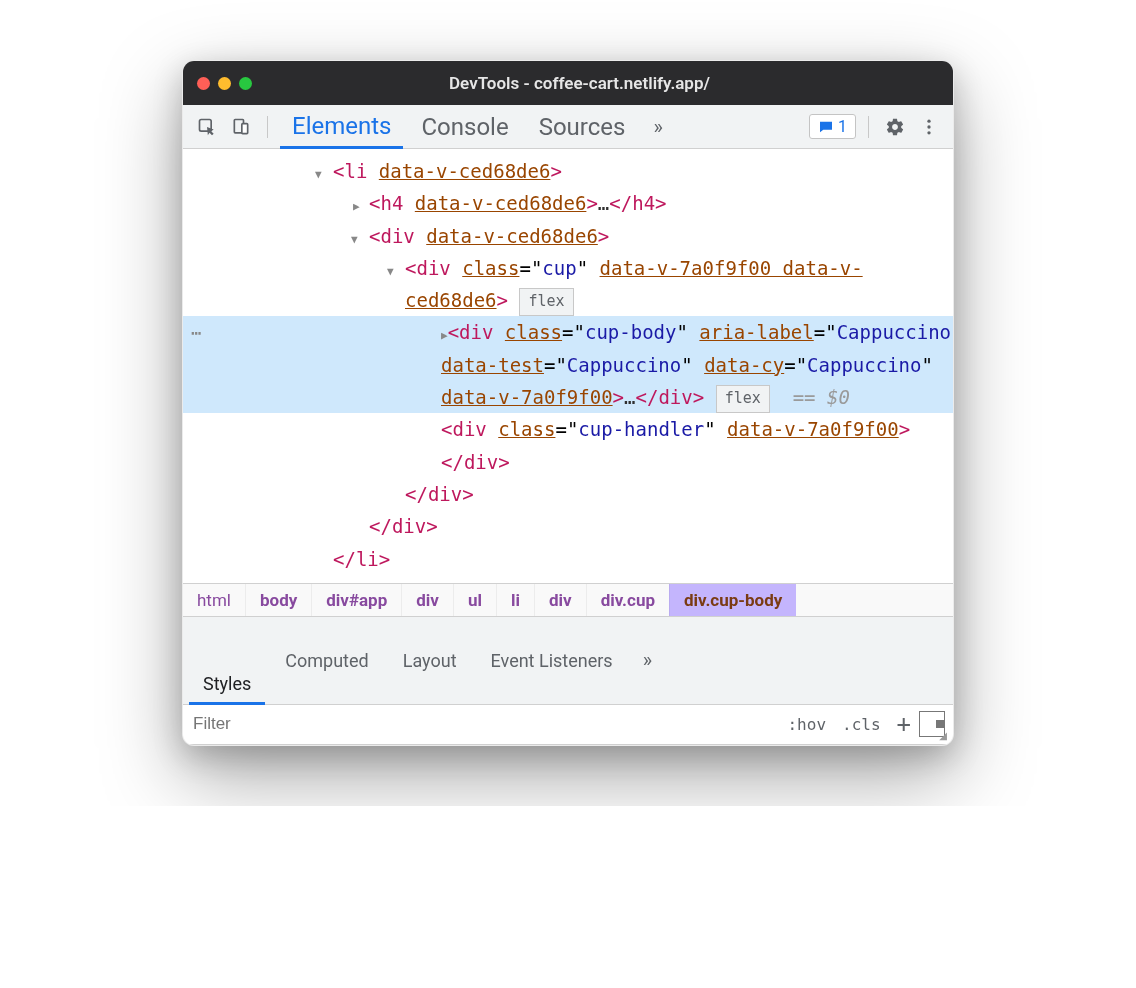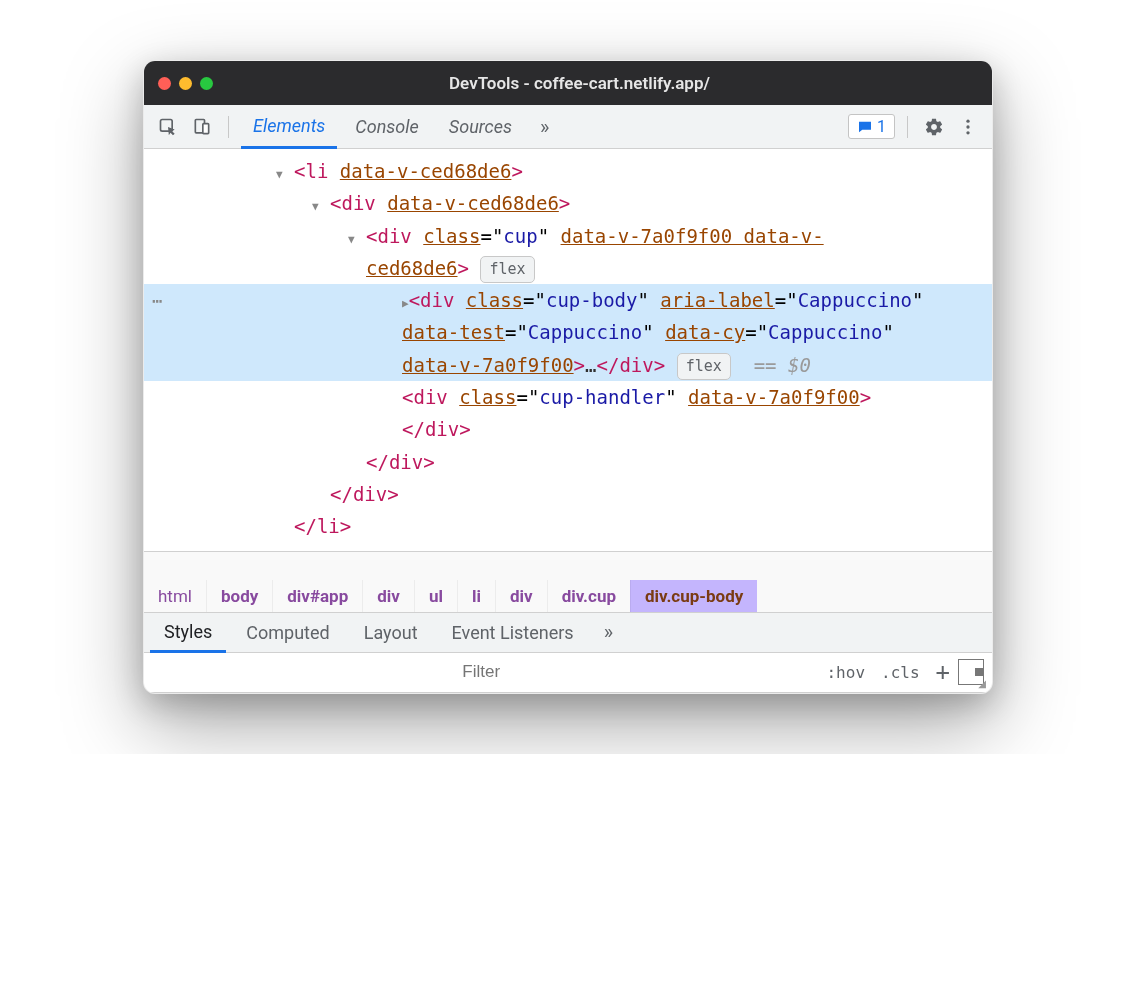--- a/index.html
+++ b/index.html
@@ -5,21 +5,21 @@
   * { box-sizing: border-box; margin: 0; padding: 0; }
   body {
     font-family: -apple-system, BlinkMacSystemFont, "Segoe UI", Roboto, sans-serif;
     background: #fff;
     display: flex;
     justify-content: center;
     align-items: flex-start;
     padding: 60px 20px;
   }
   .window {
-    width: 850px;
+    width: 772px;
     border-radius: 12px;
     overflow: hidden;
     box-shadow: 0 30px 80px rgba(0,0,0,0.35), 0 10px 30px rgba(0,0,0,0.2);
     background: #fff;
     border: 1px solid rgba(0,0,0,0.08);
   }
   .titlebar {
     height: 44px;
     background: #2b2b2d;
     display: flex;
@@ -38,21 +38,21 @@
     background: #f1f3f4;
     border-bottom: 1px solid #d0d0d0;
     display: flex;
     align-items: center;
     padding: 0 10px;
     gap: 6px;
   }
   .tool-icon { width: 28px; height: 28px; display: flex; align-items: center; justify-content: center; color: #5f6368; }
   .tool-icon svg { width: 20px; height: 20px; }
   .vdiv { width: 1px; height: 22px; background: #c8c8c8; margin: 0 6px; }
-  .tab { font-size: 18px; color: #5f6368; padding: 0 12px; height: 44px; display: flex; align-items: center; font-style: italic; }
+  .tab { font-size: 24px; color: #5f6368; padding: 0 12px; height: 44px; display: flex; align-items: center; }
   .tab.active { color: #1a73e8; border-bottom: 3px solid #1a73e8; height:44px; margin-bottom:-1px;}
   .more-tabs { font-size: 20px; color: #5f6368; padding: 0 10px;}
   .spacer { flex: 1; }
   .issue-badge { display: flex; align-items: center; gap: 4px; border: 1px solid #c4c4c4; border-radius: 3px; padding: 2px 8px; color: #1a73e8; font-size: 16px; background:#fff;}
   .issue-badge svg { width: 16px; height: 16px; fill: #1a73e8; }
 
   .dom {
     font-family: ui-monospace, SFMono-Regular, Menlo, Consolas, monospace;
     font-size: 19px;
     line-height: 1.7;
@@ -66,46 +66,46 @@
   .ln .arrow { position: absolute; display:inline-block; width:16px;}
   .arrow.collapsed::before { content: "▶"; color:#888; font-size:11px;}
   .arrow.expanded::before { content: "▼"; color:#888; font-size:11px;}
   .sel { background: #cfe8fc; position: relative;}
   .sel-row { display:block; padding-left:34px;}
   .gutter-dots { position:absolute; left:8px; top:2px; color:#888; font-size:18px;}
   .t-tag { color: #be185d; }
   .t-attr { color: #994500; text-decoration: underline; }
   .t-val { color: #1a1aa6; }
   .t-text { color: #303030; }
-  .t-pill { display: inline-block; border: 1px solid #c8c8c8; background: #f1f3f4; color: #5f6368; border-radius: 5px; padding: 0 8px; font-size: 15px; vertical-align: 1px;}
+  .t-pill { display: inline-block; border: 1px solid #c8c8c8; background: #f1f3f4; color: #5f6368; border-radius: 0; padding: 0 8px; font-size: 15px; vertical-align: 1px;}
   .t-console { color: #9a9a9a; font-style: italic; }
 
   .breadcrumbs {
     display: flex; align-items: center; gap: 0;
     font-size: 17px; color: #5f6368; border-bottom: 1px solid #d0d0d0;
     background:#f9f9f9;
   }
-  .crumb { padding: 6px 14px; color:#884a9f;margin-top:28px;}
+  .crumb { padding: 6px 14px; color:#884a9f;}
   .crumb.last { background: #c4b5fd; color:#7a3b13;}
   .crumb + .crumb { border-left: 1px solid rgba(0,0,0,0.05); font-weight: bold;}
   .breadcrumbs { overflow-x:auto; white-space:nowrap;}
 
   .styles-tabs {
     display: flex; align-items:center; gap: 6px;
     border-bottom: 1px solid #d0d0d0; background:#f1f3f4;
     padding: 0 6px;
   }
   .stab { font-size: 18px; color:#5f6368; padding: 8px 14px;}
-  .stab.active { color:#202124; border-bottom: 3px solid #1a73e8; margin-bottom:-1px;}
+  .stab.active { color:#202124; border-bottom: 3px solid #1a73e8; margin-bottom:-1px;margin-top:48px;}
 
   .filter-row {
     display: flex; align-items:center; height: 40px; border-bottom: 1px solid #d0d0d0;
     font-family: ui-monospace, SFMono-Regular, Menlo, Consolas, monospace;
   }
-  .filter-input { flex:1; border:none; outline:none; font-size:17px; padding: 0 10px; color:#9a9a9a; background:transparent;text-align:center;}
+  .filter-input { flex:1; border:none; outline:none; font-size:17px; padding: 0 10px; color:#9a9a9a; background:transparent;}
   .filter-btn { font-size: 16px; color:#5f6368; padding: 0 8px;}
   .plus { font-size: 24px; color:#5f6368; padding: 0 8px;}
   .dock-icon { width: 26px; height:26px; display:flex; align-items:center; justify-content:center; margin-right:8px; border:1px solid #777;}
   .dock-icon .marker { width:8px; height:8px; background:#777; margin-left:auto;}
   .resize-corner { position:absolute; right:6px; bottom:4px; color:#9a9a9a; font-size:10px;}
   .window-body{ position:relative;}
 </style>
 </head>
 <body>
 
@@ -155,20 +155,21 @@
       <svg viewBox="0 0 24 24" fill="#5f6368">
             <circle cx="12" cy="5" r="2"></circle>
             <circle cx="12" cy="12" r="2"></circle>
             <circle cx="12" cy="19" r="2"></circle>
           </svg>
     </div>
   </div>
 
   <div class="dom">
     <span class="ln" style="padding-left:150px"><span class="arrow expanded" style="left:132px"></span><span class="t-tag">&lt;<span>li</span></span> <span class="t-attr">data-v-ced68de6</span><span class="t-tag">&gt;</span></span>
+    <span class="ln" style="padding-left:186px"><span class="arrow collapsed" style="left:170px"></span><span class="t-tag">&lt;<span>h4</span></span> <span class="t-attr">data-v-ced68de6</span><span class="t-tag">&gt;</span><span class="t-text">…</span><span class="t-tag">&lt;<span>/h4</span>&gt;</span></span>
     <span class="ln" style="padding-left:186px"><span class="arrow expanded" style="left:168px"></span><span class="t-tag">&lt;<span>div</span></span> <span class="t-attr">data-v-ced68de6</span><span class="t-tag">&gt;</span></span>
     <span class="ln" style="padding-left:222px"><span class="arrow expanded" style="left:204px"></span><span class="t-tag">&lt;<span>div</span></span> <span class="t-attr">class</span>="<span class="t-val">cup</span>" <span class="t-attr">data-v-7a0f9f00 data-v-</span></span>
     <span class="ln" style="padding-left:222px"><span class="t-attr">ced68de6</span><span class="t-tag">&gt;</span> <span class="t-pill">flex</span></span>
 
     <div class="sel">
       <span class="gutter-dots">⋯</span>
       <span class="sel-row" style="padding-left:258px"><span class="arrow collapsed" style="left:241px"></span><span class="t-tag">&lt;<span>div</span></span> <span class="t-attr">class</span>="<span class="t-val">cup-body</span>" <span class="t-attr">aria-label</span>="<span class="t-val">Cappuccino</span>"</span>
       <span class="sel-row" style="padding-left:258px"><span class="t-attr">data-test</span>="<span class="t-val">Cappuccino</span>" <span class="t-attr">data-cy</span>="<span class="t-val">Cappuccino</span>"</span>
       <span class="sel-row" style="padding-left:258px"><span class="t-attr">data-v-7a0f9f00</span><span class="t-tag">&gt;</span><span class="t-text">…</span><span class="t-tag">&lt;<span>/div</span>&gt;</span> <span class="t-pill">flex</span>&nbsp; <span class="t-console">== $0</span></span>
     </div>

